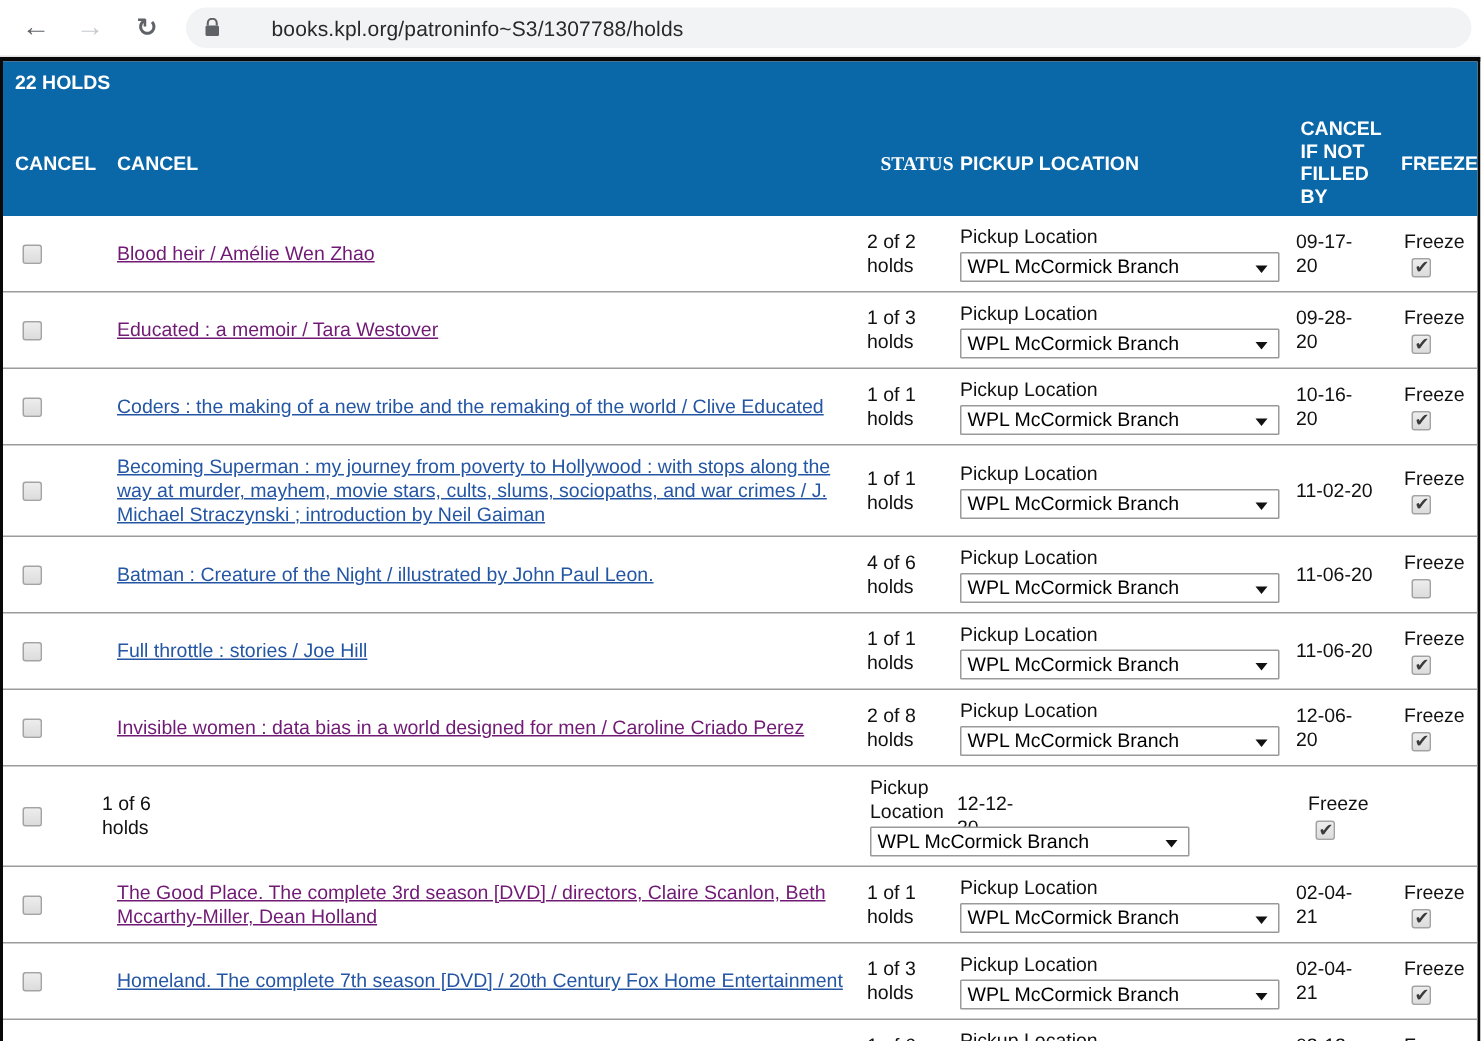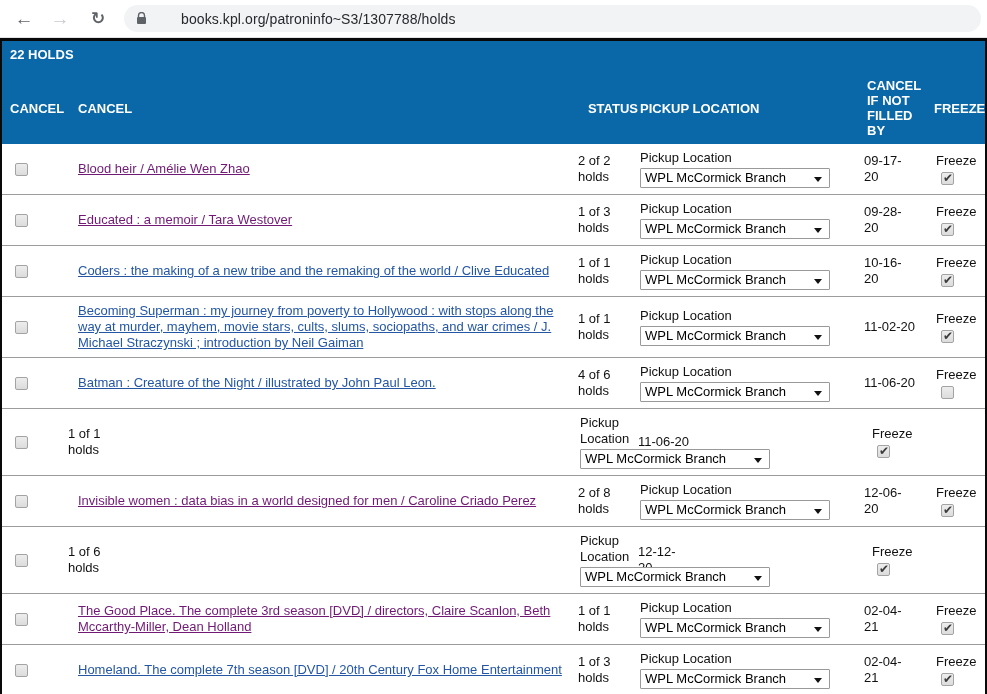--- a/index.html
+++ b/index.html
@@ -24,40 +24,40 @@
 
   
   .thead { background:#0a67a8; color:#fff; padding-bottom:6px; }
   .holds-count { font-size:13px; font-weight:bold; padding:6px 8px 2px 8px; }
   .grid { display:grid;
     grid-template-columns:66px 510px 60px 226px 64px 1fr;
     align-items:center; }
   .hcell { font-size:13px; font-weight:bold; line-height:15px; padding-top:14px; }
   .h-cancel { padding-left:8px; }
   .h-title  { padding-left:10px; }
-  .h-status { text-align:right; padding-left:9px; }
+  .h-status { text-align:left; padding-left:9px;font-family:Liberation Serif, serif; }
   .h-pickup { padding-left:2px; }
   .h-cancelby { padding-left:3px; padding-right:14px; }
   .h-freeze { padding-left:6px; }
 
   
   .row { border-bottom:1px solid #9c9c9c; min-height:46px; padding:6px 0; }
   .cell { font-size:13px; color:#111; line-height:16px; }
   .c-cancel { padding-left:13px; }
   .c-title { padding-left:10px; padding-right:8px; }
   .c-status { text-align:left; white-space:pre-line; }
   .c-pickup { padding-left:2px; }
   .c-date { text-align:left; white-space:pre-line; }
   .c-freeze { padding-left:8px; }
 
   a.title { color:#2456a4; text-decoration:underline; cursor:pointer; }
   a.title[data-visited="true"] { color:#701a75; }
 
   .pl { margin-bottom:2px; }
-  .select { position:relative; width:190px; height:20px; background:#fff;
+  .select { position:relative; width:213px; height:20px; background:#fff;
     border:1px solid #999; border-radius:1px; cursor:default;
     font-size:13px; line-height:18px; padding:0 18px 0 4px; color:#000;
     white-space:nowrap; overflow:hidden; }
   .select .arrow { position:absolute; right:7px; top:8px; width:0; height:0;
     border-left:4px solid transparent; border-right:4px solid transparent;
     border-top:5px solid #111; }
 
   .cb { display:inline-block; width:13px; height:13px; vertical-align:middle;
     border:1px solid #a3a3a3; border-radius:2px; cursor:pointer;
     background:linear-gradient(#ededed,#dcdcdc); position:relative; }
@@ -213,20 +213,23 @@
     <div class="cell c-freeze">
       <div>Freeze</div>
       <span class="cb" data-checked="false"></span>
     </div>
   </div>
 
   <div class="row grid">
     <div class="cell c-cancel">
       <span class="cb" data-checked="false"></span>
     </div>
+    <div class="cell c-title">
+      <a class="title" data-visited="false">Full throttle : stories / Joe Hill</a>
+    </div>
     <div class="cell c-status">1 of 1
 holds</div>
     <div class="cell c-pickup">
       <div class="pl">Pickup Location</div>
       <div class="select">
         <span>WPL McCormick Branch</span>
         <span class="arrow"></span>
       </div>
     </div>
     <div class="cell c-date">11-06-20</div>

